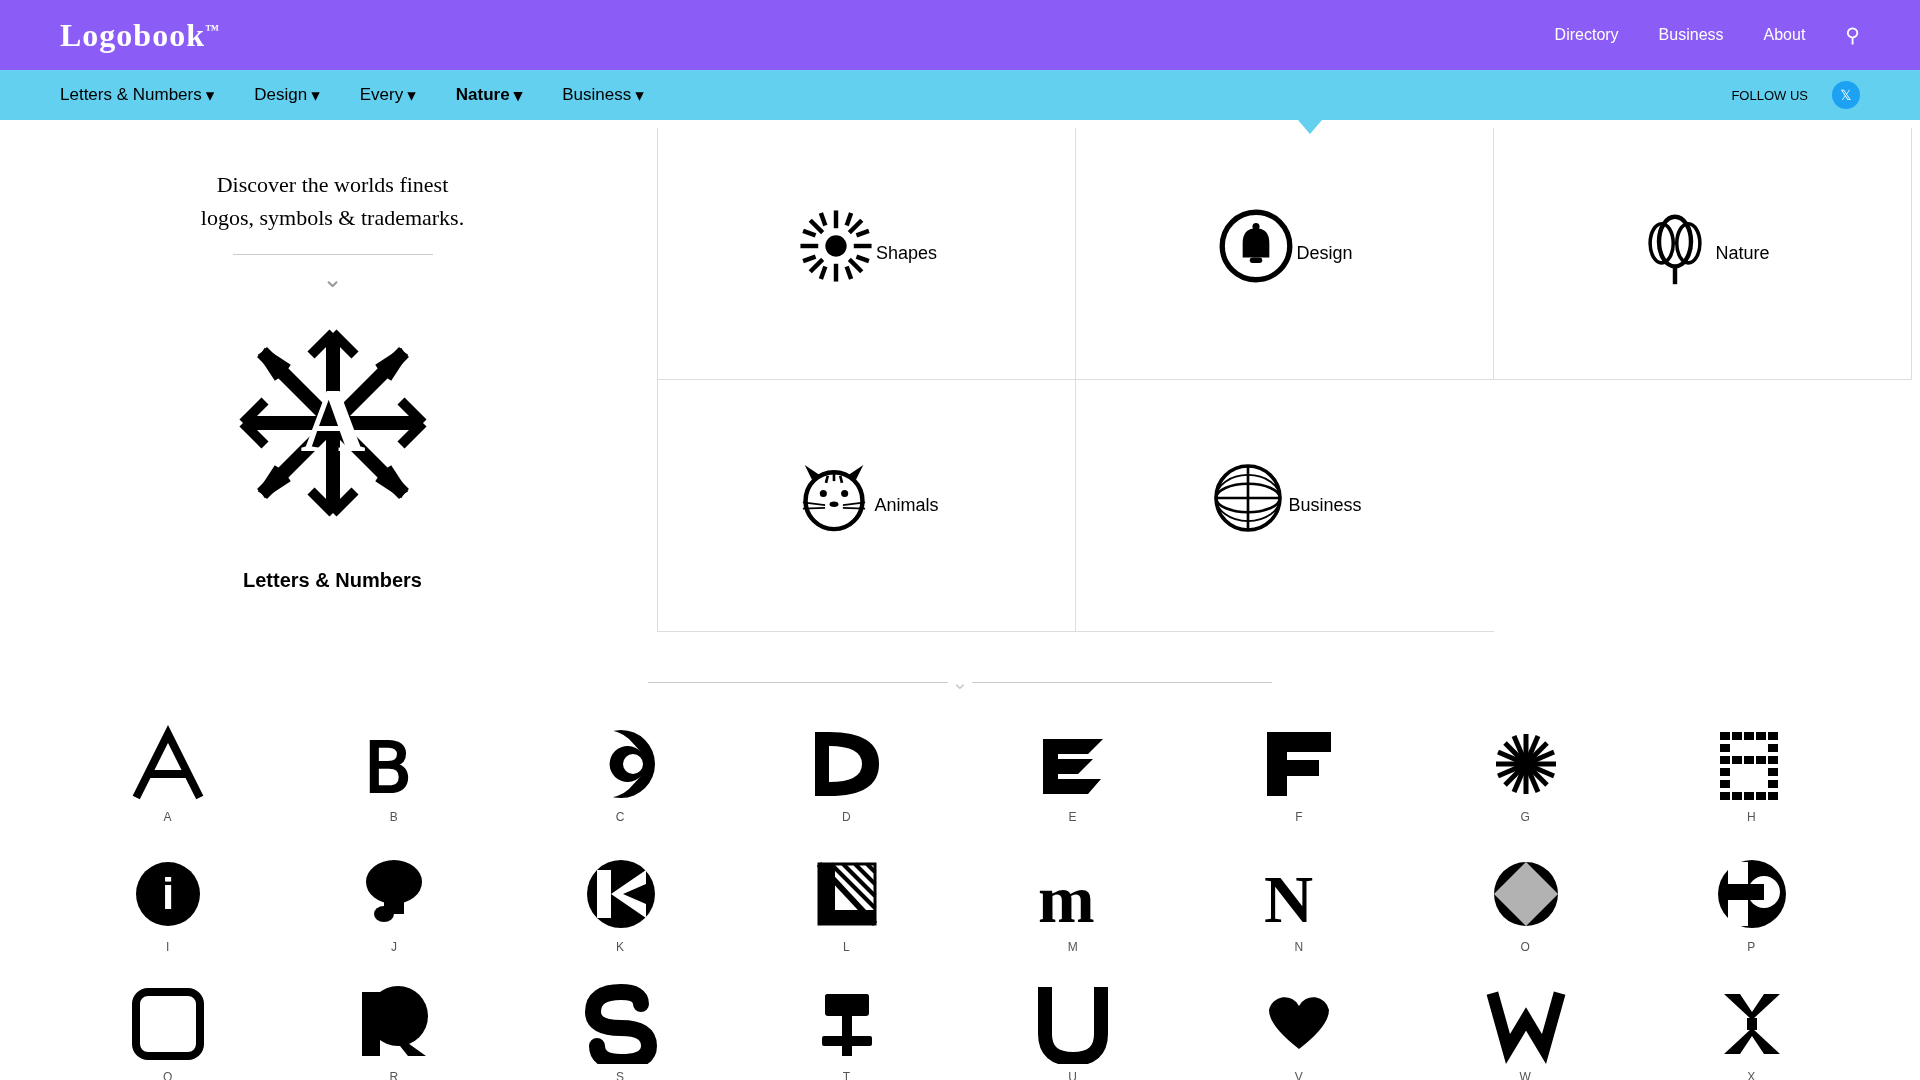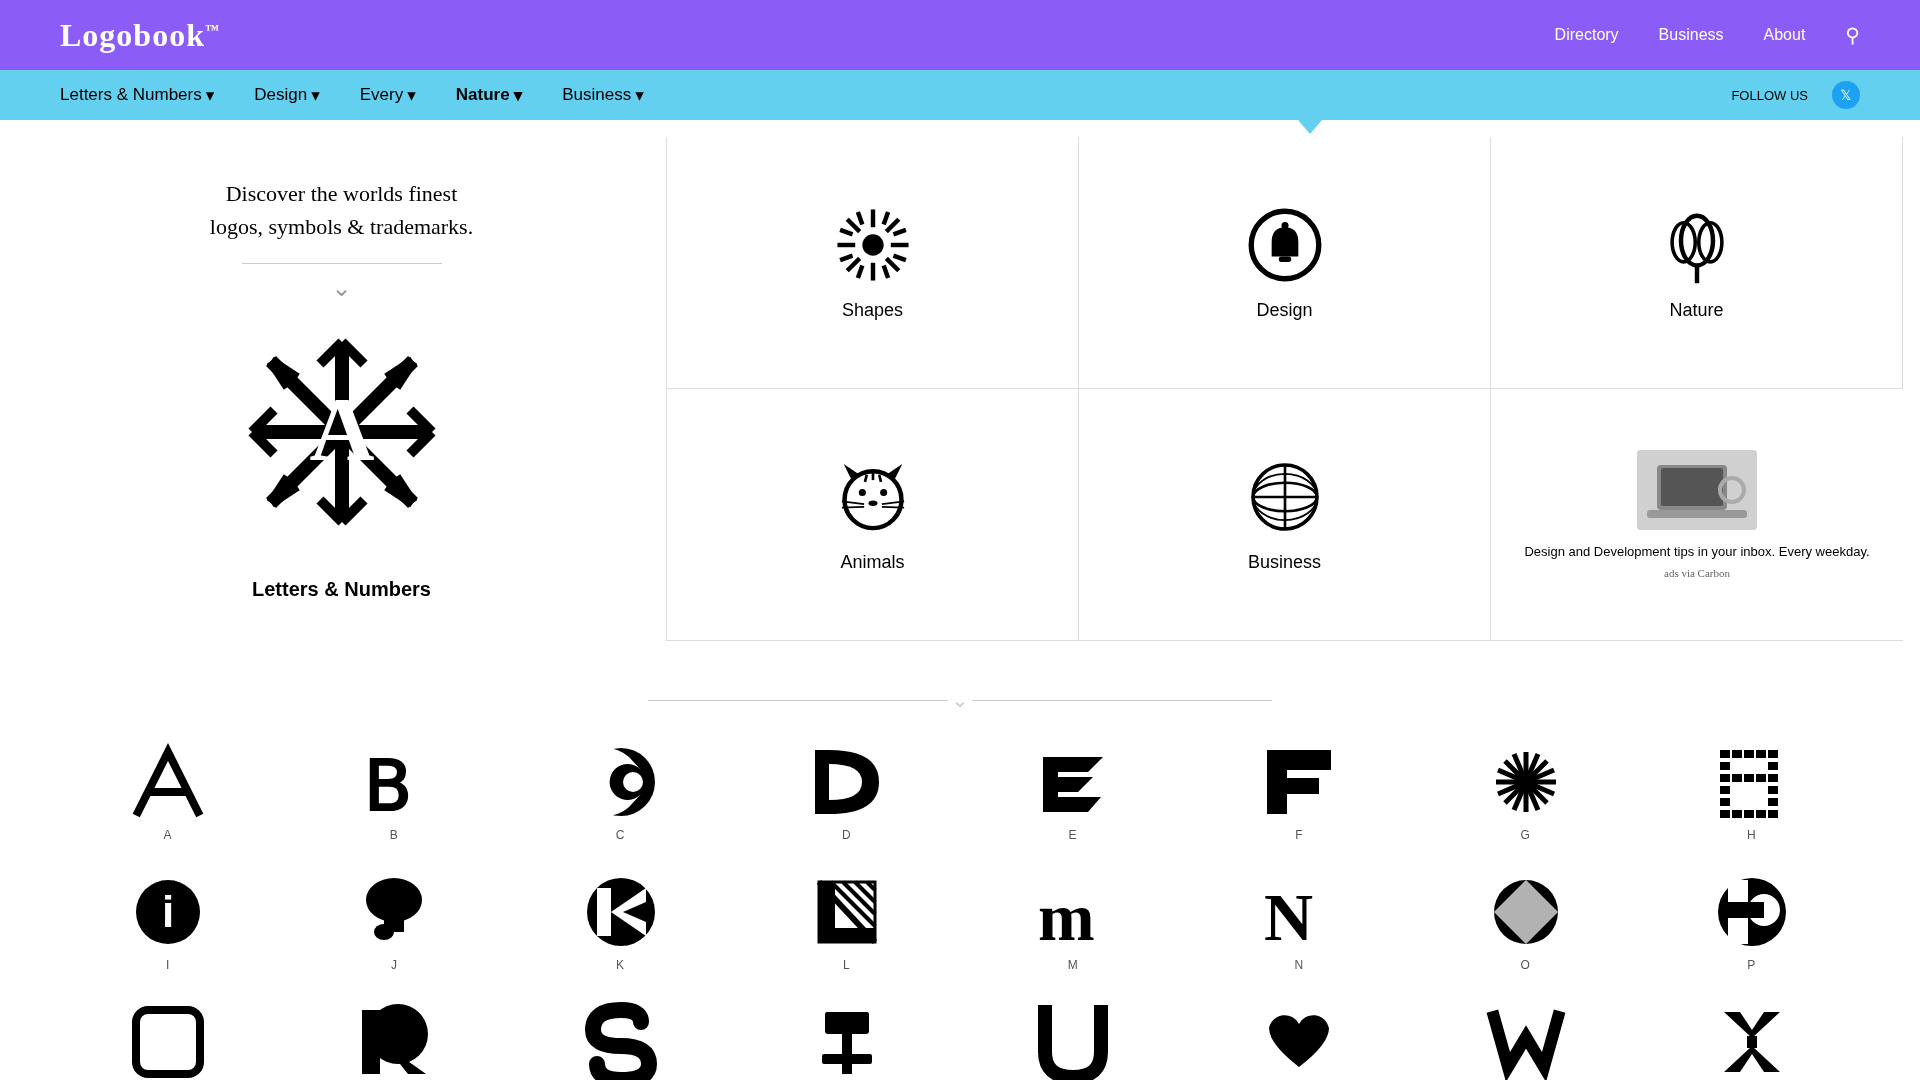--- a/index.html
+++ b/index.html
@@ -75,21 +75,21 @@
       border-right: 12px solid transparent;
       border-top: 14px solid #63d0f0;
       margin: 0 auto;
       position: relative;
       left: 350px;
     }
 
     
     .main-content {
       display: flex;
-      padding: 17px;
+      padding: 8px;
     }
 
     
     .hero-section {
       flex: 0 0 650px;
       display: flex;
       flex-direction: column;
       align-items: center;
       justify-content: center;
       padding: 40px;
@@ -130,21 +130,21 @@
     .category-grid {
       flex: 1;
       display: grid;
       grid-template-columns: 1fr 1fr 1fr;
       grid-template-rows: auto auto;
     }
     .category-cell {
       border-right: 1px solid #ddd;
       border-bottom: 1px solid #ddd;
       display: flex;
-      flex-direction: column;
+      flex-direction: row;
       align-items: center;
       justify-content: center;
       padding: 30px 20px;
       cursor: pointer;
       text-decoration: none;
       color: #000;
     }
     .category-cell:last-child { border-right: none; }
     .category-cell .cat-label { font-size: 18px; font-family: Arial, sans-serif; font-weight: normal; }
     .category-cell svg { width: 80px; height: 80px; margin-bottom: 15px; }
@@ -394,35 +394,20 @@
 
         <ellipse cx="45" cy="45" rx="36" ry="16" fill="none" stroke="#000" stroke-width="3"></ellipse>
         <ellipse cx="45" cy="45" rx="36" ry="26" fill="none" stroke="#000" stroke-width="2"></ellipse>
 
         <line x1="45" y1="9" x2="45" y2="81" stroke="#000" stroke-width="3"></line>
         <line x1="9" y1="45" x2="81" y2="45" stroke="#000" stroke-width="3"></line>
       </svg>
       <span class="cat-label">Business</span>
     </a>
 
-    <div class="ad-cell">
-      <div class="ad-image">
-        <svg width="120" height="80" viewBox="0 0 120 80" style="position:absolute;top:0;left:0">
-          <rect width="120" height="80" fill="#d0d0d0"></rect>
-
-          <rect x="20" y="15" width="70" height="45" rx="4" fill="#888"></rect>
-          <rect x="24" y="18" width="62" height="38" rx="2" fill="#555"></rect>
-          <rect x="10" y="60" width="100" height="8" rx="3" fill="#999"></rect>
-
-          <circle cx="95" cy="40" r="12" fill="none" stroke="#aaa" stroke-width="4"></circle>
-        </svg>
-      </div>
-      <p class="ad-text">Design and Development tips in your inbox. Every weekday.</p>
-      <p class="ad-via">ads via Carbon</p>
-    </div>
 
   </div>
 </div>
 
 <div class="logos-section">
   <div class="logos-divider-container">
     <span class="logos-divider"></span>
     <span class="logos-arrow">⌄</span>
     <span class="logos-divider"></span>
   </div>

